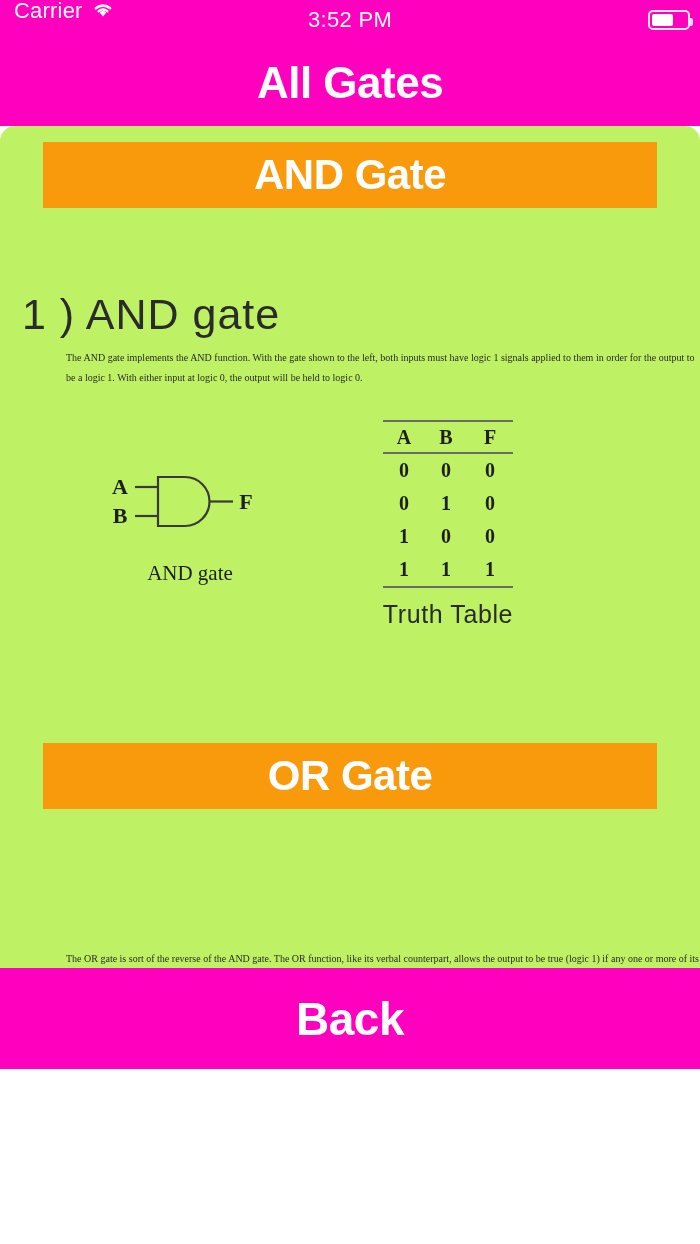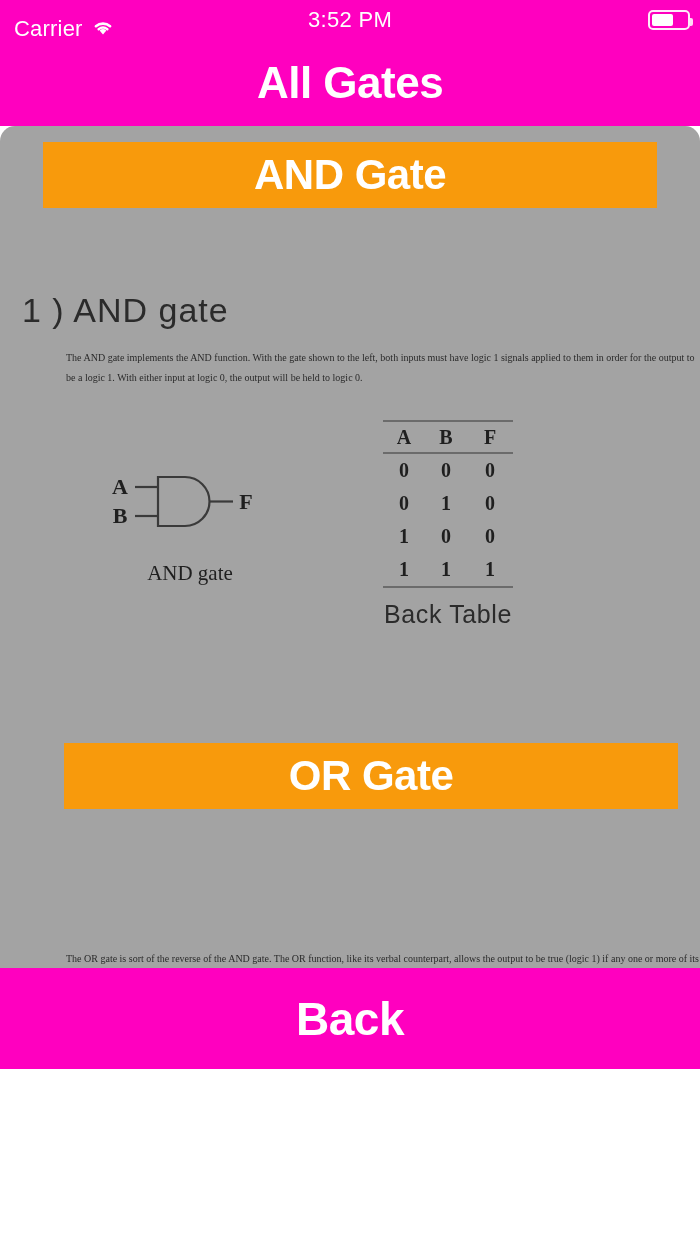--- a/index.html
+++ b/index.html
@@ -22,21 +22,21 @@
     left: 0; top: 0;
     width: 700px; height: 40px;
     background: #FF00BF;
     color: #ffffff;
   }
   .status-left {
     position: absolute;
     left: 14px; top: 0;
     height: 40px;
     display: flex;
-    align-items: flex-end;
+    align-items: flex-start;
     gap: 8px;
   }
   .carrier-label {
     font-size: 22px;
     letter-spacing: 0.2px;
     line-height: 1;
   }
   .wifi-icon { display: block; }
   .status-time {
     position: absolute;
@@ -96,21 +96,21 @@
     line-height: 1;
   }
 
   
   .content {
     position: absolute;
     left: 0; top: 126px;
     width: 700px;
     height: 858px;
     overflow: hidden;
-    background: #a3a3a3;
+    background: #bef264;
     border-radius: 15px;
   }
 
   .gate-button {
     position: absolute;
     left: 43px;
     width: 614px;
     height: 66px;
     background: #F89A0C;
     display: flex;
@@ -119,26 +119,26 @@
     cursor: pointer;
   }
   .gate-button-label {
     color: #ffffff;
     font-size: 42px;
     font-weight: bold;
     letter-spacing: -0.5px;
     line-height: 1;
   }
   #btn-and { top: 16px; }
-  #btn-or  { top: 617px; margin-left: 21px; }
+  #btn-or  { top: 617px; }
 
   .section-heading {
     position: absolute;
     left: 22px;
-    font-size: 34px;
+    font-size: 43px;
     font-weight: 300;
     color: #2b2b2b;
     letter-spacing: 1px;
     line-height: 1;
     white-space: pre;
   }
   #head-and { top: 167px; }
   #head-or  { top: 768px; }
 
   .body-text {
@@ -328,21 +328,21 @@
           <td class="col-b">0</td>
           <td class="col-f">0</td>
         </tr>
         <tr>
           <td class="col-a">1</td>
           <td class="col-b">1</td>
           <td class="col-f">1</td>
         </tr>
       </tbody>
     </table>
-    <div class="truth-caption">Back Table</div>
+    <div class="truth-caption">Truth Table</div>
   </div>
 
   <div class="gate-button" id="btn-or">
     <span class="gate-button-label">OR Gate</span>
   </div>
 
 
   <div class="body-text" id="para-or">The OR gate is sort of the reverse of the AND gate. The OR function, like its verbal counterpart, allows the output to be true (logic 1) if any one or more of its inputs are true. Verbally, we might say, "If it is raining OR if I turn on the</div>
 
 </div>

